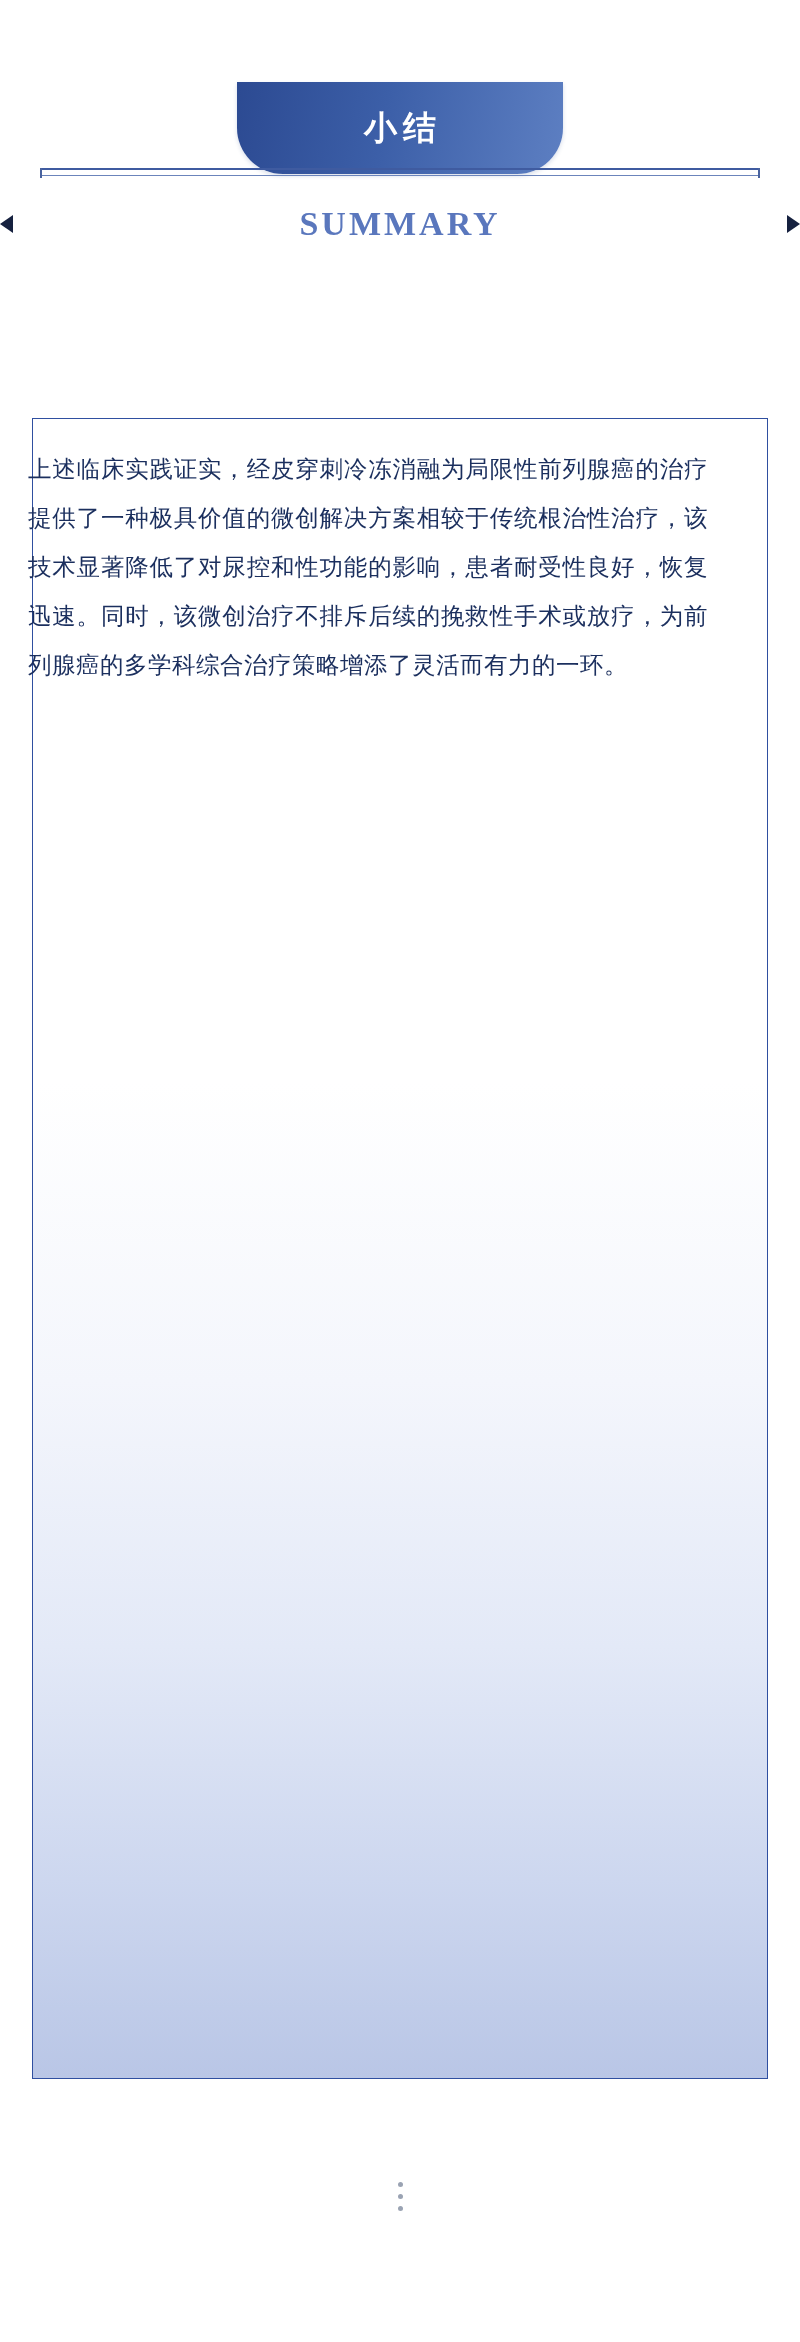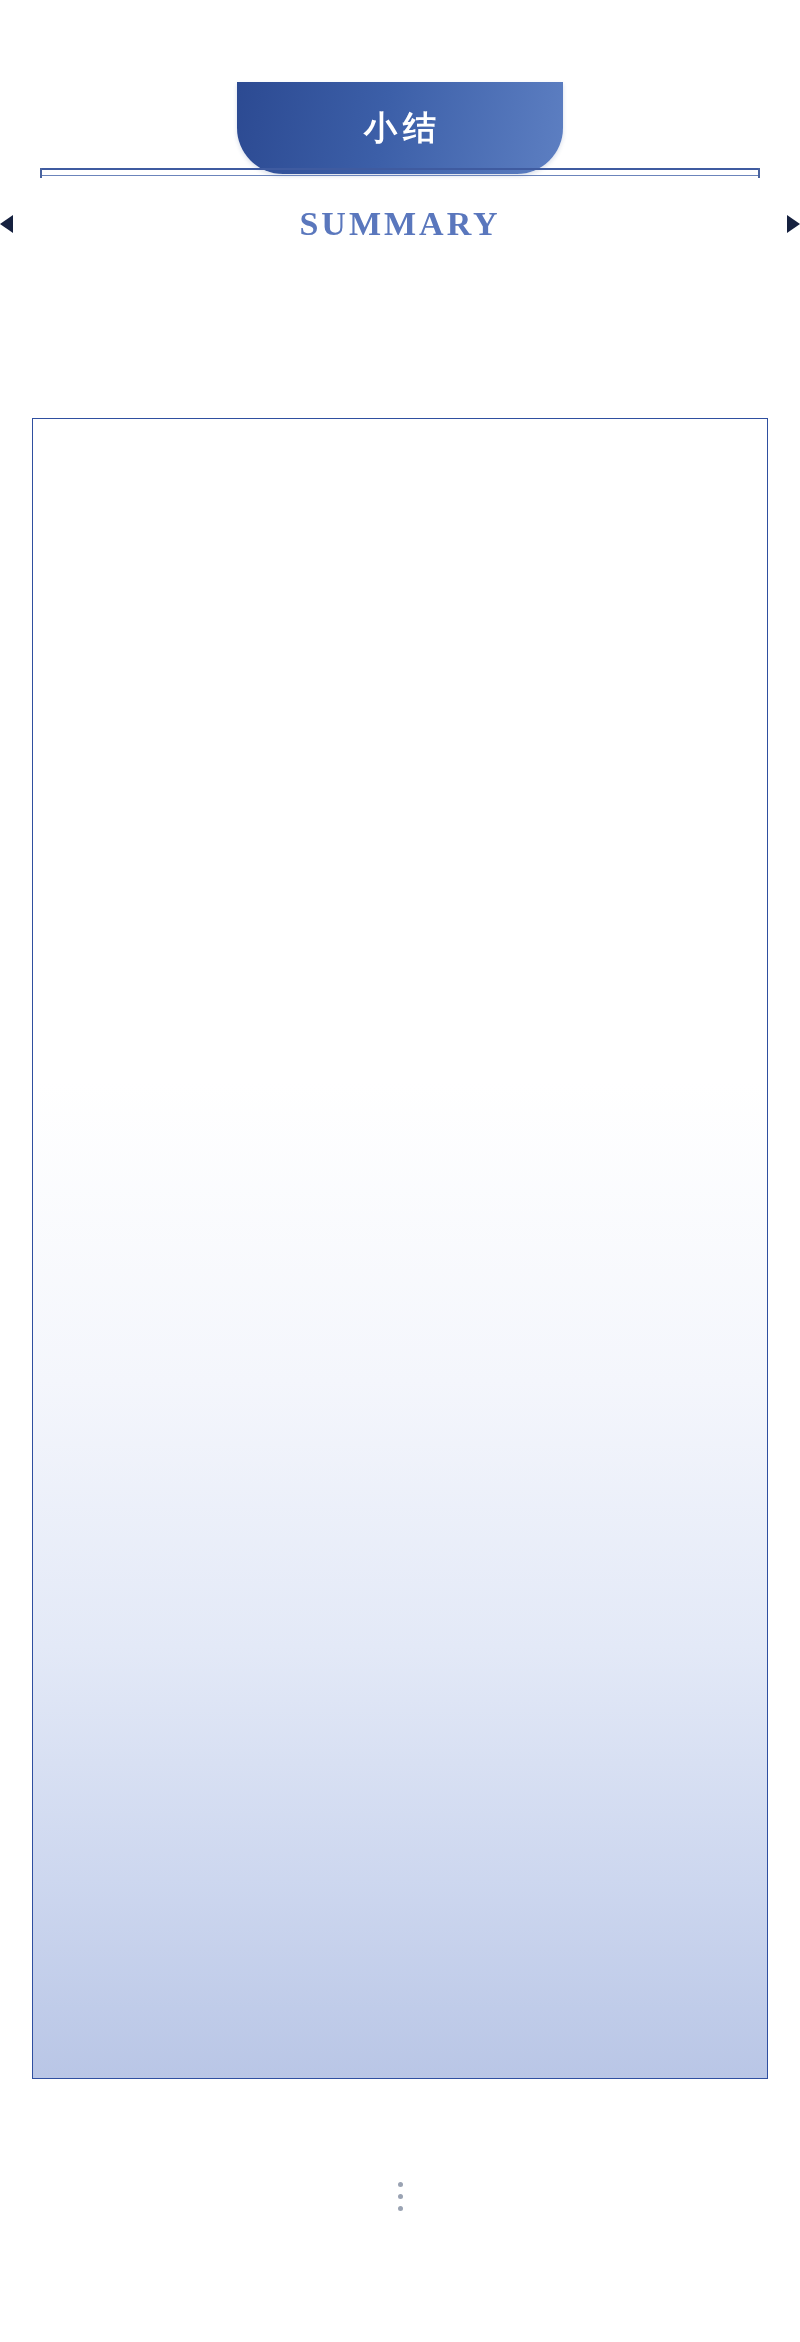--- a/index.html
+++ b/index.html
@@ -175,20 +175,21 @@
     <div class="summary-row">
       <span class="tri left"></span>
       <span class="summary-text">SUMMARY</span>
       <span class="tri right"></span>
     </div>
 
   </div>
 
   <div class="card"></div>
 
+  <div class="card-text">上述临床实践证实，经皮穿刺冷冻消融为局限性前列腺癌的治疗提供了一种极具价值的微创解决方案相较于传统根治性治疗，该技术显著降低了对尿控和性功能的影响，患者耐受性良好，恢复迅速。同时，该微创治疗不排斥后续的挽救性手术或放疗，为前列腺癌的多学科综合治疗策略增添了灵活而有力的一环。</div>
 
   <div class="footer-dots">
     <span class="dot"></span>
     <span class="dot"></span>
     <span class="dot"></span>
   </div>
 
 </div>
 
 </body></html>

